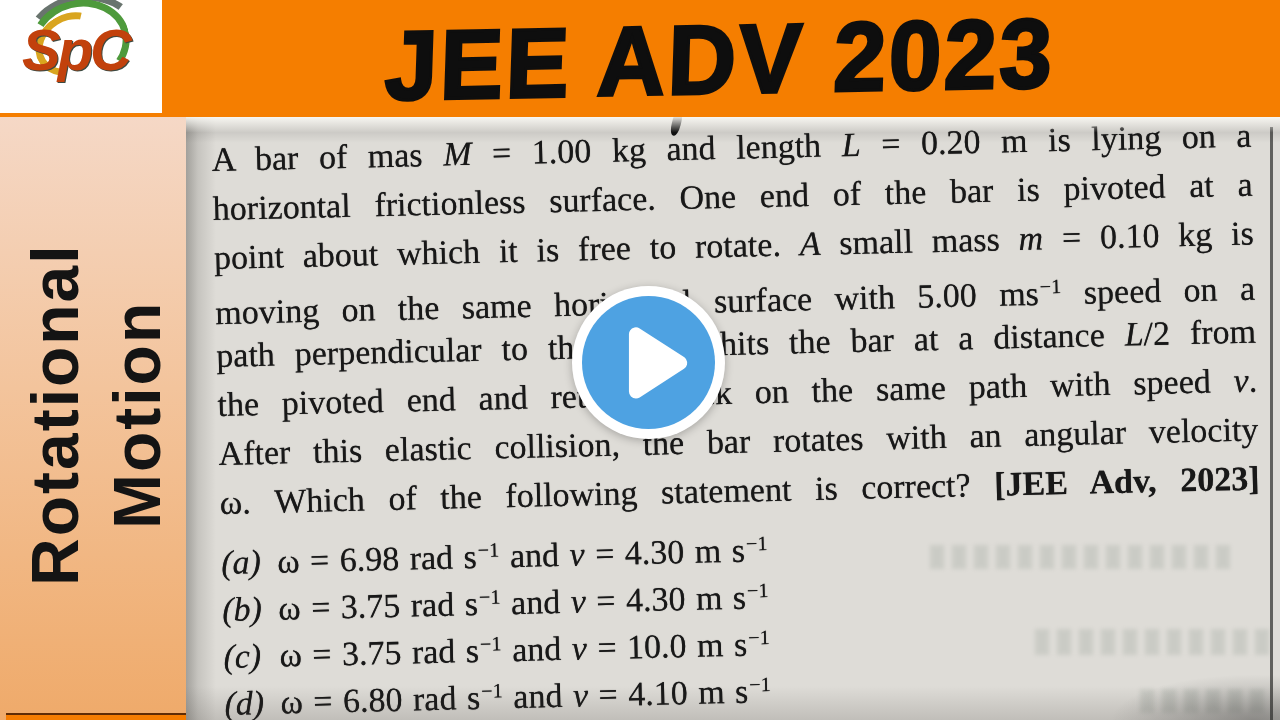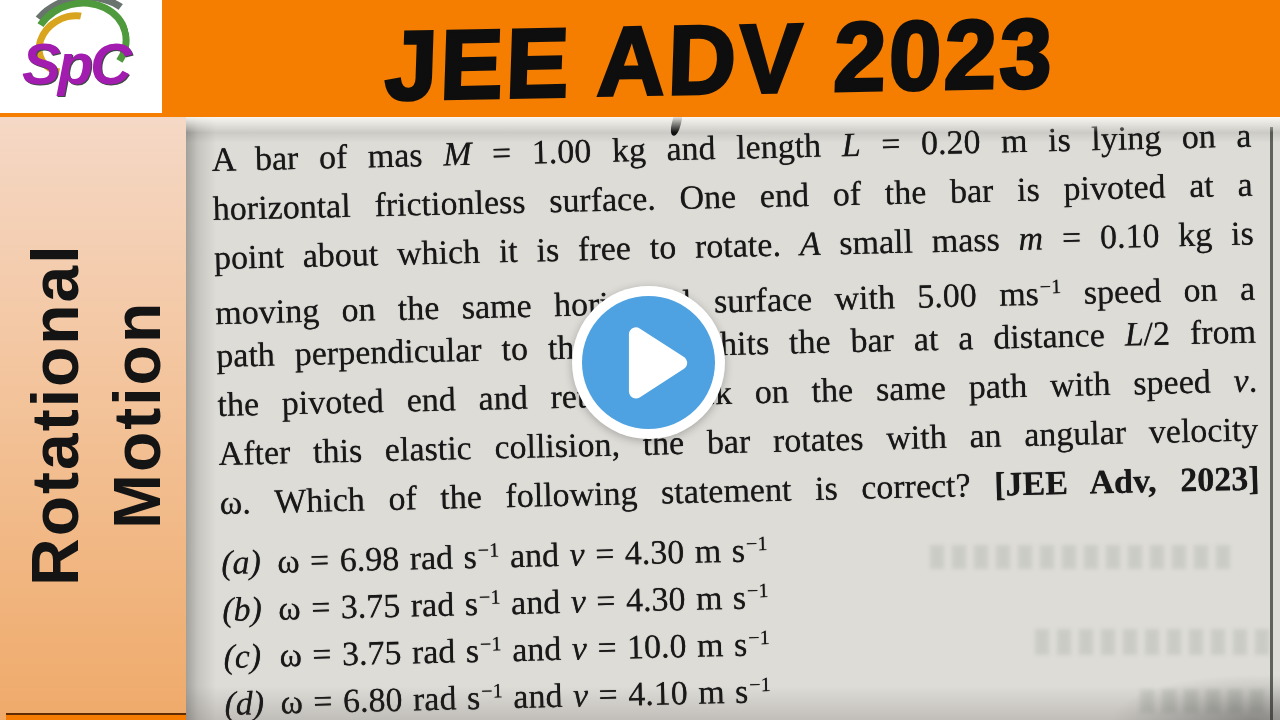--- a/index.html
+++ b/index.html
@@ -12,24 +12,24 @@
             background:#f57e00; }
   .banner-title { position:absolute; left:170px; right:10px; top:6px; height:110px;
             text-align:center; font-family:"Liberation Sans", sans-serif;
             font-weight:900; font-size:94px; line-height:108px; color:#0e0e0e;
             letter-spacing:3px; -webkit-text-stroke:3px #0e0e0e;
             transform:rotate(-1.1deg) skewX(-3deg) scaleY(1.04); }
 
   
   .logo-box { position:absolute; left:0; top:0; width:162px; height:113px;
               background:#ffffff; overflow:hidden; }
-  .logo-text { position:absolute; left:22px; top:30px;
+  .logo-text { position:absolute; left:22px; top:16px;
                font-family:"Liberation Sans", sans-serif; font-weight:900;
                font-style:italic; font-size:58px; letter-spacing:-3px;
-               color:#a21caf; text-shadow:1px 1px 0 #3c4a42; }
+               color:#c2410c; text-shadow:1px 1px 0 #3c4a42; }
   .arc { position:absolute; border-radius:50%; border:7px solid transparent; }
   .arc-green { width:100px; height:86px; left:30px; top:0px;
                border-top-color:#4e9a3c; border-right-color:#4e9a3c;
                transform:rotate(-14deg); }
   .arc-gold  { width:72px; height:60px; left:34px; top:14px;
                border-top-color:#d9a51f; border-left-color:#d9a51f;
                transform:rotate(-32deg); }
   .arc-dark  { width:120px; height:100px; left:24px; top:-6px;
                border-top-color:#44524a; transform:rotate(-8deg); opacity:.8; }
 

